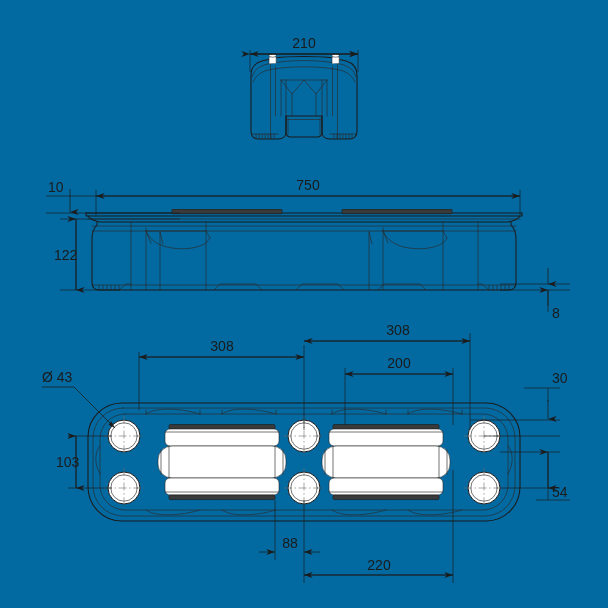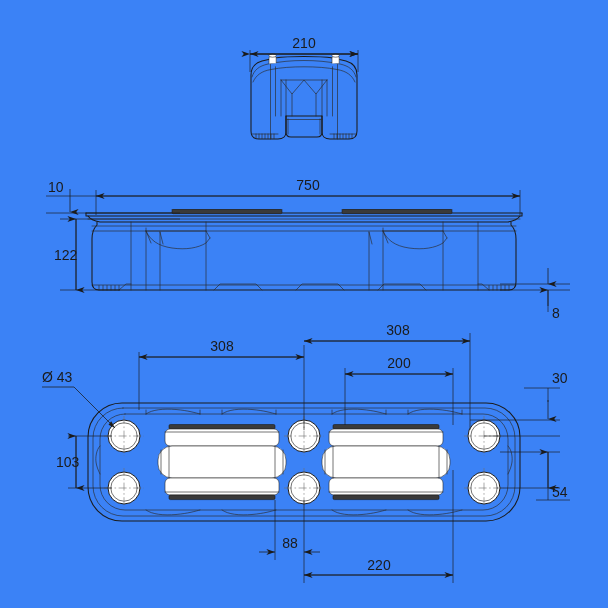--- a/index.html
+++ b/index.html
@@ -10,21 +10,21 @@
   body {
     width: 608px;
     height: 608px;
     font-family: "Liberation Sans", sans-serif;
     overflow: hidden;
   }
   #drawing-root {
     position: relative;
     width: 608px;
     height: 608px;
-    background: #3b82f6;
+    background: #0369a1;
   }
   svg#cad {
     position: absolute;
     top: 0;
     left: 0;
     width: 608px;
     height: 608px;
     display: block;
   }
   .obj      { fill: none; stroke: #1b1b1b; stroke-width: 1.05; stroke-linejoin: round; stroke-linecap: round; }

